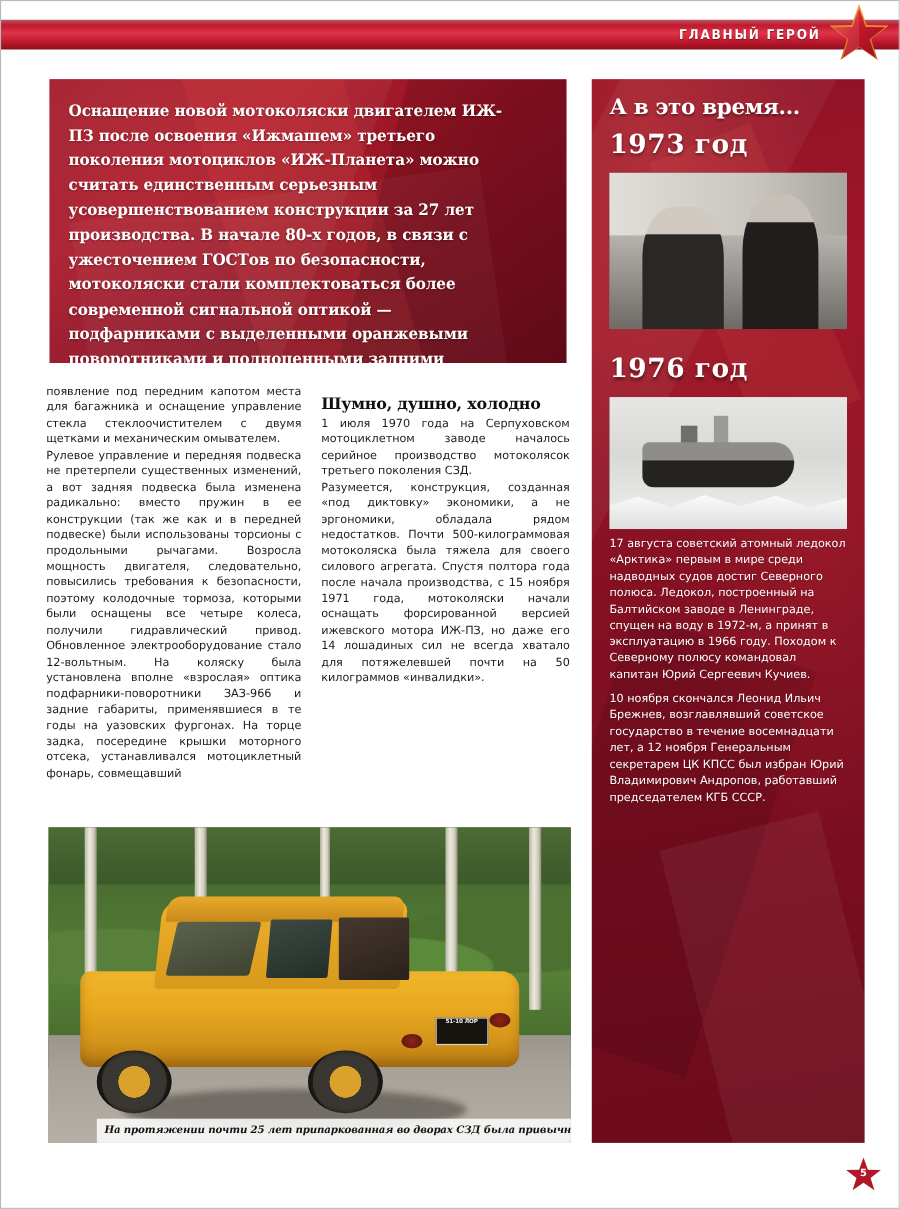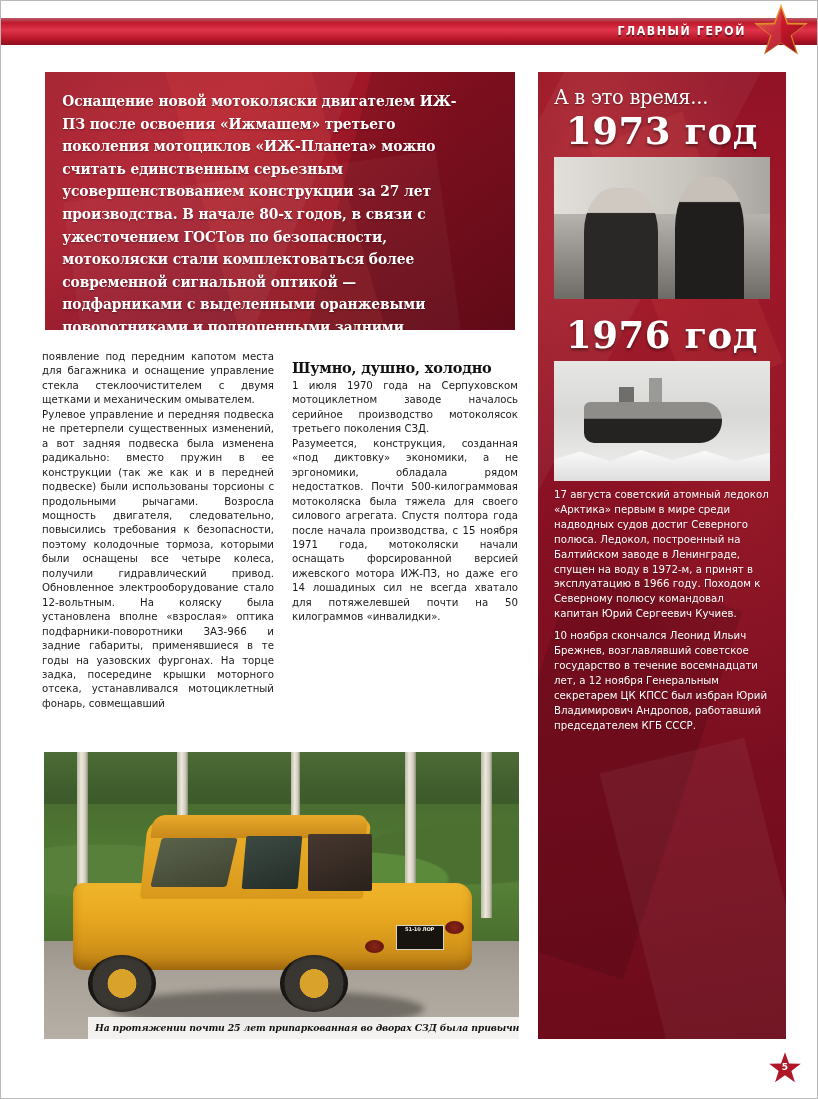--- a/index.html
+++ b/index.html
@@ -281,36 +281,35 @@
   .sidebar .sf1 { left: -20%; top: -8%; width: 70%; height: 50%; transform: rotate(28deg); }
   .sidebar .sf2 { left: 40%; top: 5%;  width: 40%; height: 28%; transform: rotate(-22deg); background: rgba(255,120,100,0.10); }
   .sidebar .sf3 { left: -10%; top: 52%; width: 70%; height: 40%; transform: rotate(18deg); background: rgba(0,0,0,0.10); }
   .sidebar .sf4 { left: 45%; top: 70%; width: 60%; height: 45%; transform: rotate(-14deg); }
 
   .sb-inner { position: relative; z-index: 2; padding: 14px 16px 0 16px; }
 
   .sb-kicker {
     color: #ffffff;
     font-family: "DejaVu Serif", serif;
-    font-weight: normal;
+    font-weight: bold;
     font-size: 19.5px;
     line-height: 24px;
     letter-spacing: -0.3px;
     text-shadow: 0 1px 2px rgba(0,0,0,0.4);
   }
   .sb-year {
     color: #ffffff;
     font-family: "DejaVu Serif", serif;
     font-weight: bold;
-    font-size: 37px;
+    font-size: 24px;
     line-height: 40px;
     letter-spacing: 0.5px;
     margin-top: 1px;
     text-shadow: 0 2px 3px rgba(0,0,0,0.45);
-    text-align: center;
   }
   .sb-year.spaced { margin-top: 16px; }
 
   .sb-photo {
     width: 100%;
     height: 142px;
     margin-top: 6px;
     background: #7f7f7f;
     overflow: hidden;
     position: relative;

